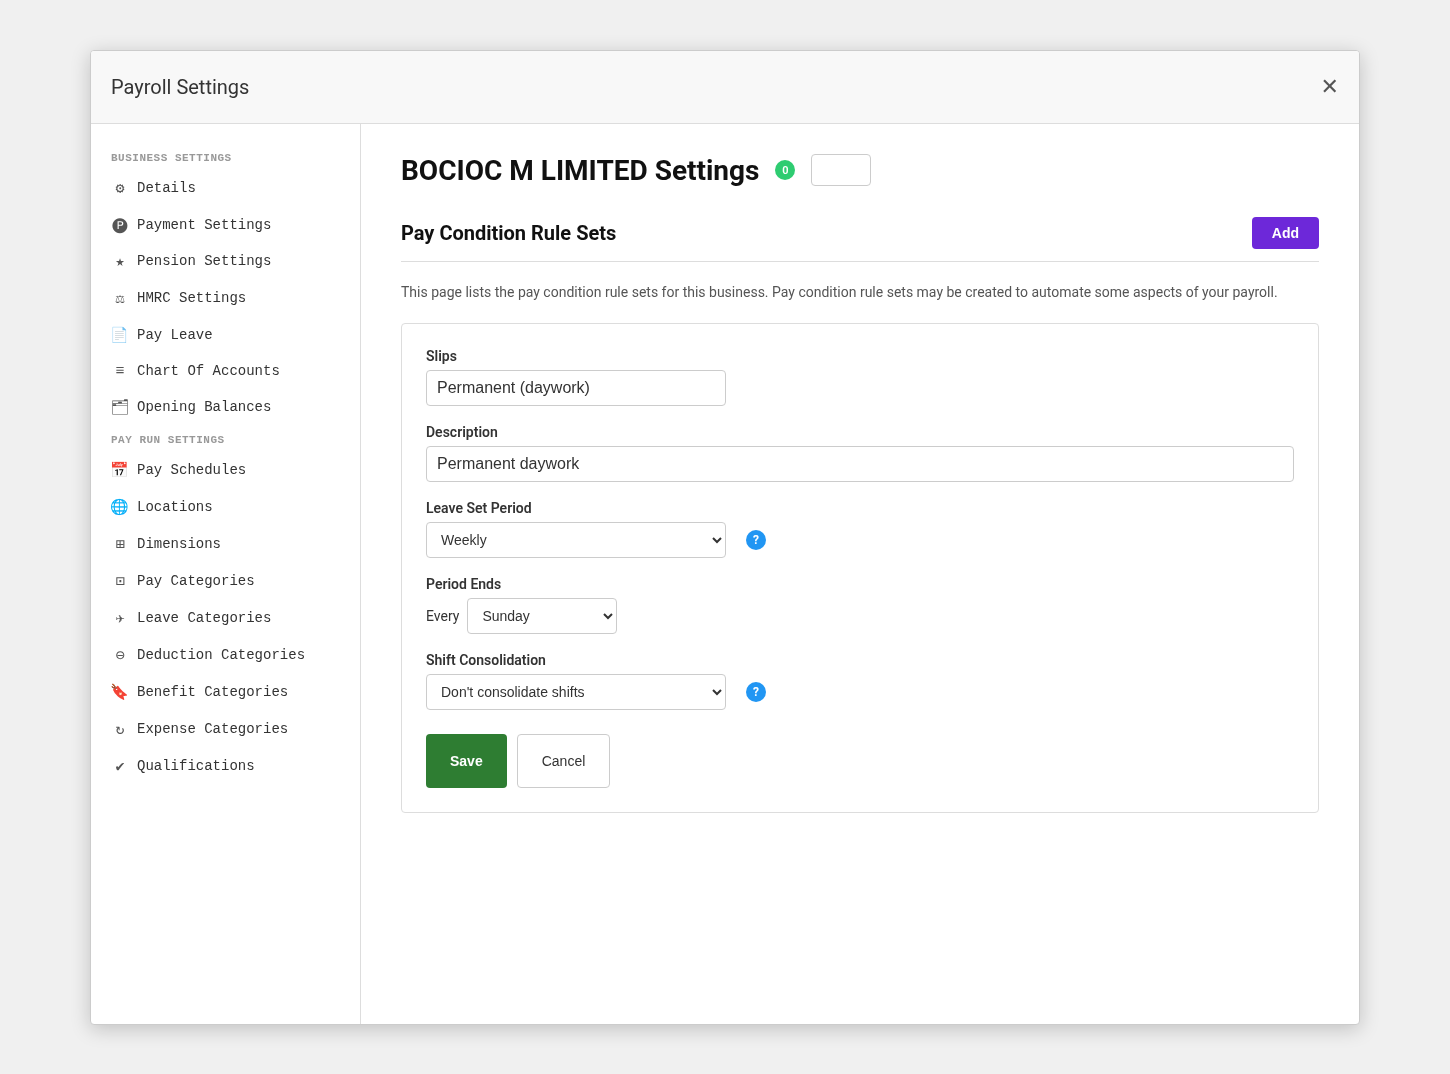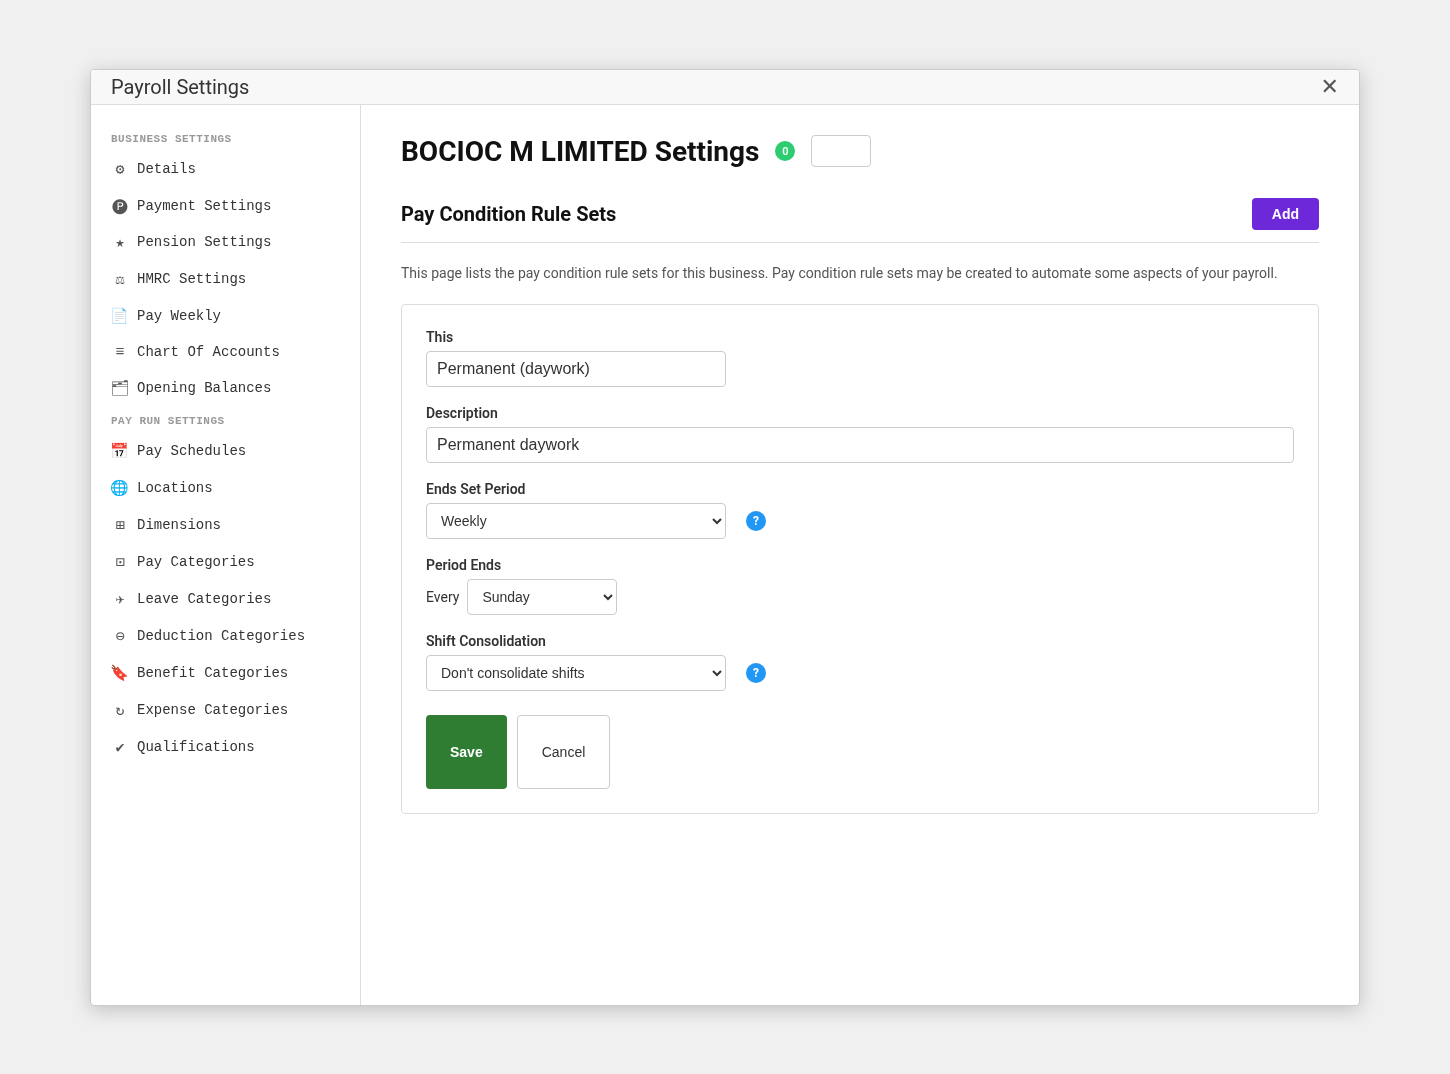--- a/index.html
+++ b/index.html
@@ -11,21 +11,21 @@
       border: 1px solid #ccc;
       border-radius: 4px;
       box-shadow: 0 4px 20px rgba(0,0,0,0.2);
       overflow: hidden;
     }
 
     .modal-header {
       display: flex;
       justify-content: space-between;
       align-items: center;
-      padding: 5px 20px;
+      padding: 24px 20px;
       border-bottom: 1px solid #ddd;
       background: #f8f8f8;
     }
 
     .modal-header-title {
       font-size: 20px;
       font-weight: 400;
       color: #333;
     }
 
@@ -253,21 +253,21 @@
       font-size: 14px;
       font-weight: 600;
       cursor: pointer;
     }
 
     .btn-cancel {
       background: #fff;
       color: #333;
       border: 1px solid #ccc;
       border-radius: 4px;
-      padding: 28px 24px;
+      padding: 18px 24px;
       font-size: 14px;
       cursor: pointer;
     }
   </style>
 </head>
 <body>
 
 <div class="modal-wrapper">
 
   <div class="modal-header">
@@ -292,21 +292,21 @@
       <div class="sidebar-item">
         <span class="icon">★</span>
         <span>Pension Settings</span>
       </div>
       <div class="sidebar-item">
         <span class="icon">⚖</span>
         <span>HMRC Settings</span>
       </div>
       <div class="sidebar-item">
         <span class="icon">📄</span>
-        <span>Pay Weekly</span>
+        <span>Pay Leave</span>
       </div>
       <div class="sidebar-item">
         <span class="icon">≡</span>
         <span>Chart Of Accounts</span>
       </div>
       <div class="sidebar-item">
         <span class="icon">🗂</span>
         <span>Opening Balances</span>
       </div>
 
@@ -363,31 +363,31 @@
         <h2 class="page-title">Pay Condition Rule Sets</h2>
         <button class="btn-add">Add</button>
       </div>
       <hr class="divider">
 
       <p class="description-text">This page lists the pay condition rule sets for this business. Pay condition rule sets may be created to automate some aspects of your payroll.</p>
 
       <div class="form-card">
 
         <div class="form-group">
-          <label class="form-label">This</label>
+          <label class="form-label">Slips</label>
           <input class="form-input form-input-name" type="text" value="Permanent (daywork)" style="">
         </div>
 
         <div class="form-group">
           <label class="form-label">Description</label>
           <input class="form-input form-input-desc" type="text" value="Permanent daywork" style="">
         </div>
 
         <div class="form-group">
-          <label class="form-label">Ends Set Period</label>
+          <label class="form-label">Leave Set Period</label>
           <div class="form-row-inline">
             <select class="form-select select-period">
               <option>Weekly</option>
               <option>Fortnightly</option>
               <option>Monthly</option>
               <option>Four Weekly</option>
             </select>
             <span class="help-icon">?</span>
           </div>
         </div>

